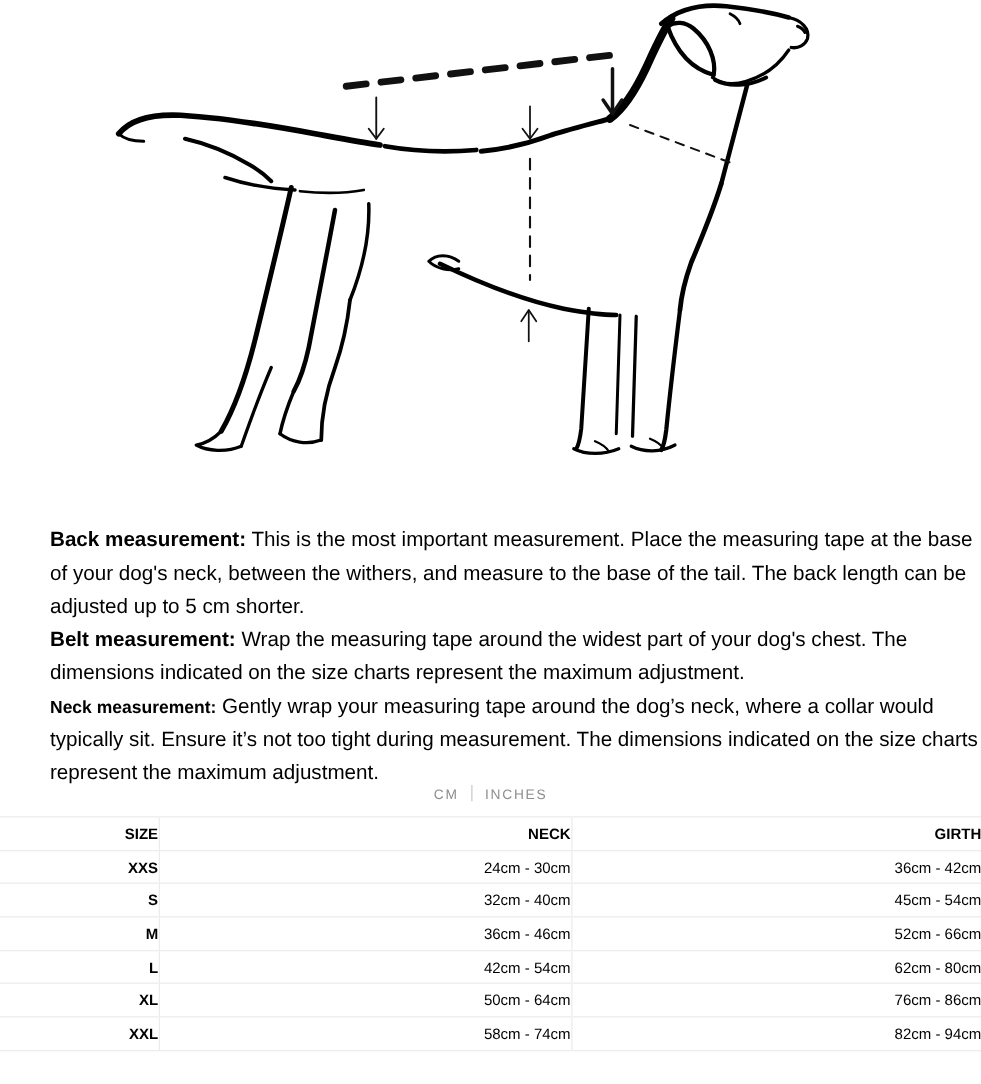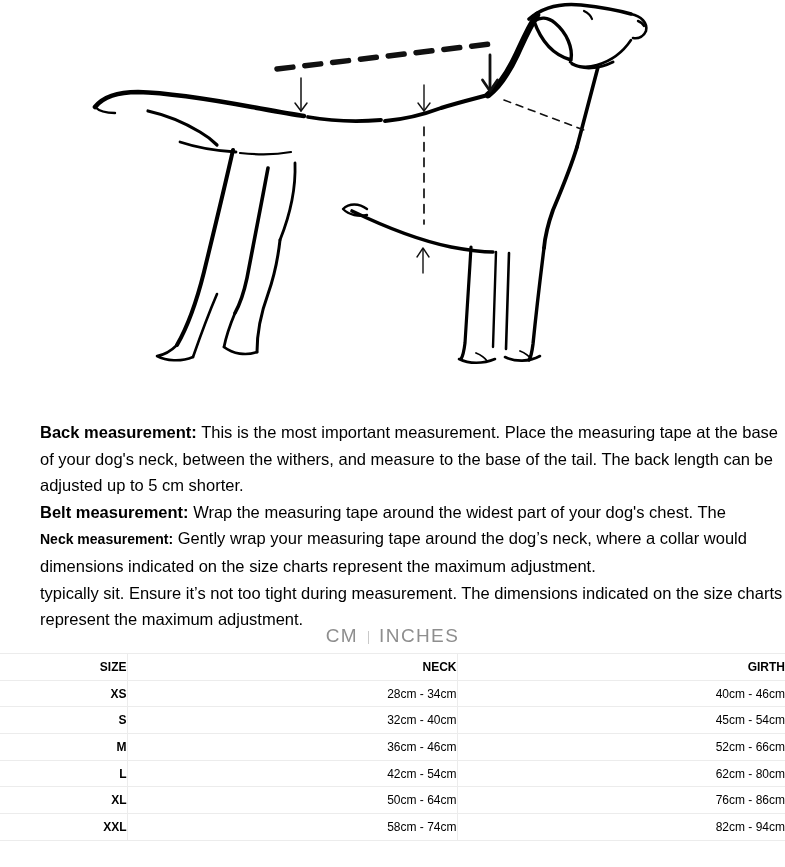--- a/index.html
+++ b/index.html
@@ -36,21 +36,21 @@
   .instructions .line { white-space: nowrap; }
   .lead { font-weight: 700; }
   .lead-small { font-size: 14px; }
   
   .unit-toggle {
     position: absolute;
     top: 627px;
     left: 0;
     width: 785px;
     text-align: center;
-    font-size: 19px;
+    font-size: 11px;
     letter-spacing: 1.4px;
     color: var(--muted, #8e8e8e);
     line-height: 18px;
   }
   .unit-toggle .unit { cursor: pointer; }
   .unit-toggle .divider {
     display: inline-block;
     width: 0;
     height: 13px;
     border-left: 1px solid var(--divider, #c9c9c9);
@@ -155,22 +155,22 @@
       </g>
       <path d="M504,100 L584,130" stroke-width="1.6" stroke-dasharray="7 6"></path>
     </g>
   </svg>
 
   <div class="instructions" id="instructions">
       <div class="line"><span class="lead">Back measurement:</span> <span>This is the most important measurement. Place the measuring tape at the base</span></div>
       <div class="line"><span>of your dog's neck, between the withers, and measure to the base of the tail. The back length can be</span></div>
       <div class="line"><span>adjusted up to 5 cm shorter.</span></div>
       <div class="line"><span class="lead">Belt measurement:</span> <span>Wrap the measuring tape around the widest part of your dog's chest. The</span></div>
+      <div class="line"><span>dimensions indicated on the size charts represent the maximum adjustment.</span></div>
       <div class="line"><span class="lead lead-small">Neck measurement:</span> <span>Gently wrap your measuring tape around the dog’s neck, where a collar would</span></div>
-      <div class="line"><span>dimensions indicated on the size charts represent the maximum adjustment.</span></div>
       <div class="line"><span>typically sit. Ensure it’s not too tight during measurement. The dimensions indicated on the size charts</span></div>
       <div class="line"><span>represent the maximum adjustment.</span></div>
     </div>
 
   <div class="unit-toggle">
     <span class="unit">CM</span><span class="divider"></span><span class="unit">INCHES</span>
   </div>
 
   <table class="size-table">
     <colgroup>
@@ -180,23 +180,23 @@
       </colgroup>
     <thead>
       <tr>
         <th>SIZE</th>
         <th class="sep">NECK</th>
         <th class="sep">GIRTH</th>
       </tr>
     </thead>
     <tbody id="table-body">
         <tr>
-          <td class="size-cell">XS</td>
-          <td class="sep">28cm - 34cm</td>
-          <td class="sep">40cm - 46cm</td>
+          <td class="size-cell">XXS</td>
+          <td class="sep">24cm - 30cm</td>
+          <td class="sep">36cm - 42cm</td>
         </tr>
         <tr>
           <td class="size-cell">S</td>
           <td class="sep">32cm - 40cm</td>
           <td class="sep">45cm - 54cm</td>
         </tr>
         <tr>
           <td class="size-cell">M</td>
           <td class="sep">36cm - 46cm</td>
           <td class="sep">52cm - 66cm</td>

